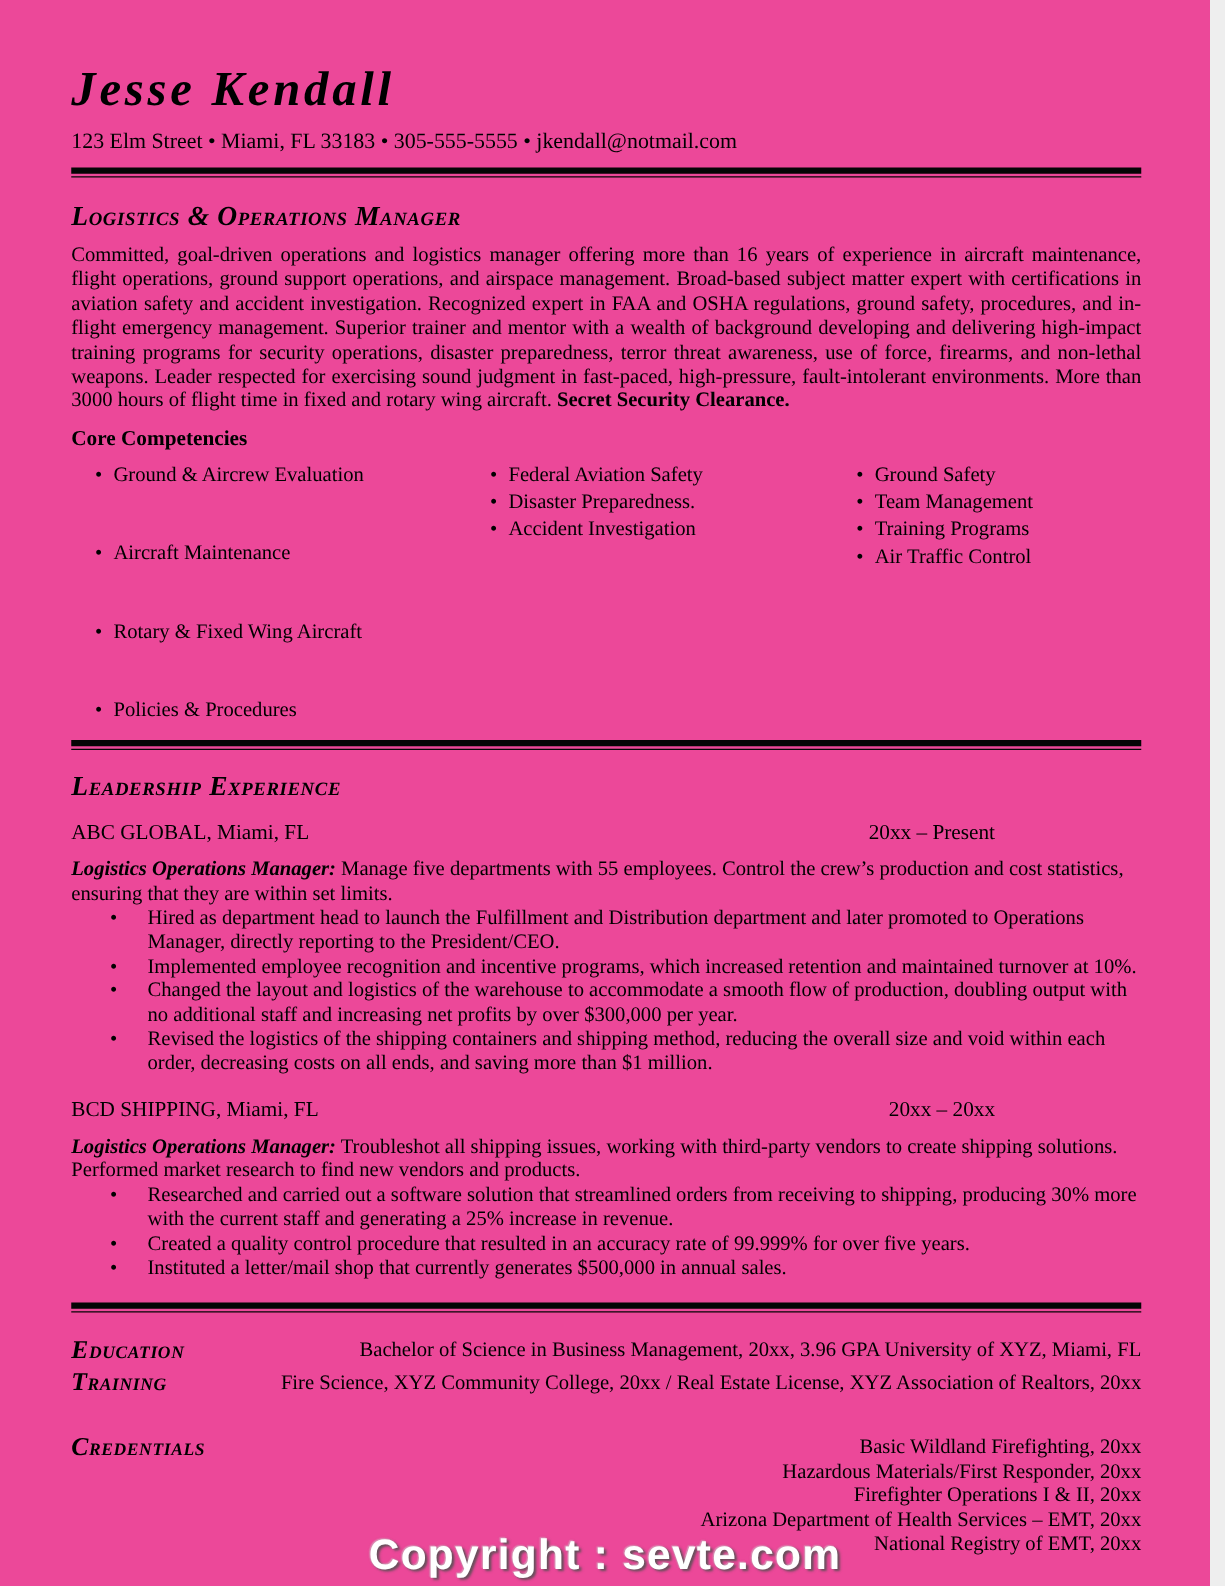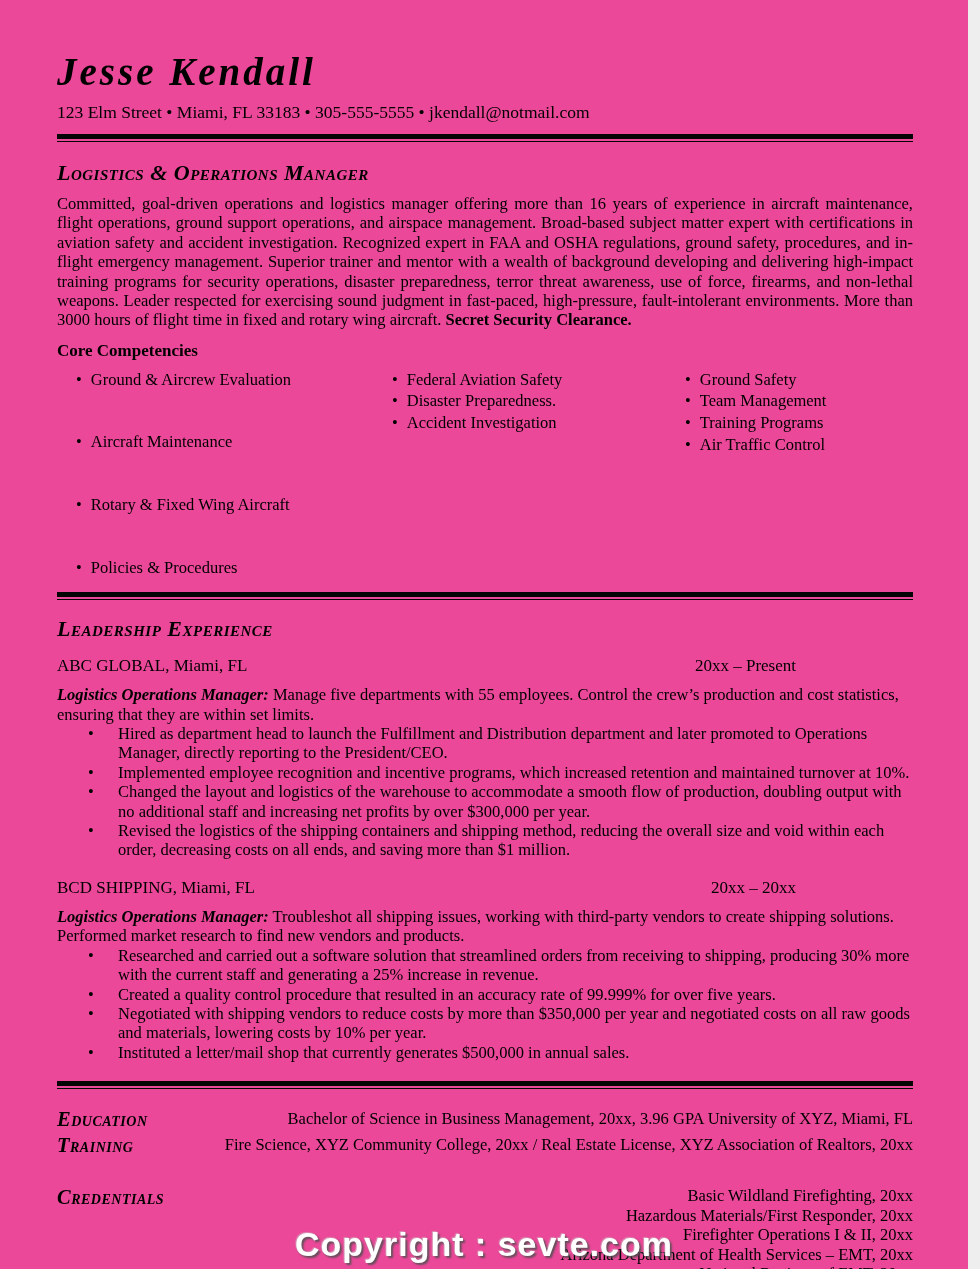--- a/index.html
+++ b/index.html
@@ -126,21 +126,20 @@
 
   <div>
     <div class="job-header job-header-2">
       <span>BCD SHIPPING, Miami, FL</span>
       <span class="job-dates">20xx – 20xx</span>
     </div>
     <p class="role-para"><span class="role-title">Logistics Operations Manager:</span> <span>Troubleshot all shipping issues, working with third-party vendors to create shipping solutions. Performed market research to find new vendors and products.</span></p>
     <ul class="job-bullets bullets-2">
       <li>Researched and carried out a software solution that streamlined orders from receiving to shipping, producing 30% more with the current staff and generating a 25% increase in revenue.</li>
       <li>Created a quality control procedure that resulted in an accuracy rate of 99.999% for over five years.</li>
-      <li>Negotiated with shipping vendors to reduce costs by more than $350,000 per year and negotiated costs on all raw goods and materials, lowering costs by 10% per year.</li>
       <li>Instituted a letter/mail shop that currently generates $500,000 in annual sales.</li>
     </ul>
   </div>
 
   <div class="double-rule rule-3"></div>
 
   <div class="edu-row edu-row-1">
     <span class="edu-label">Education</span>
     <span class="edu-value">Bachelor of Science in Business Management, 20xx, 3.96 GPA University of XYZ, Miami, FL</span>
   </div>

